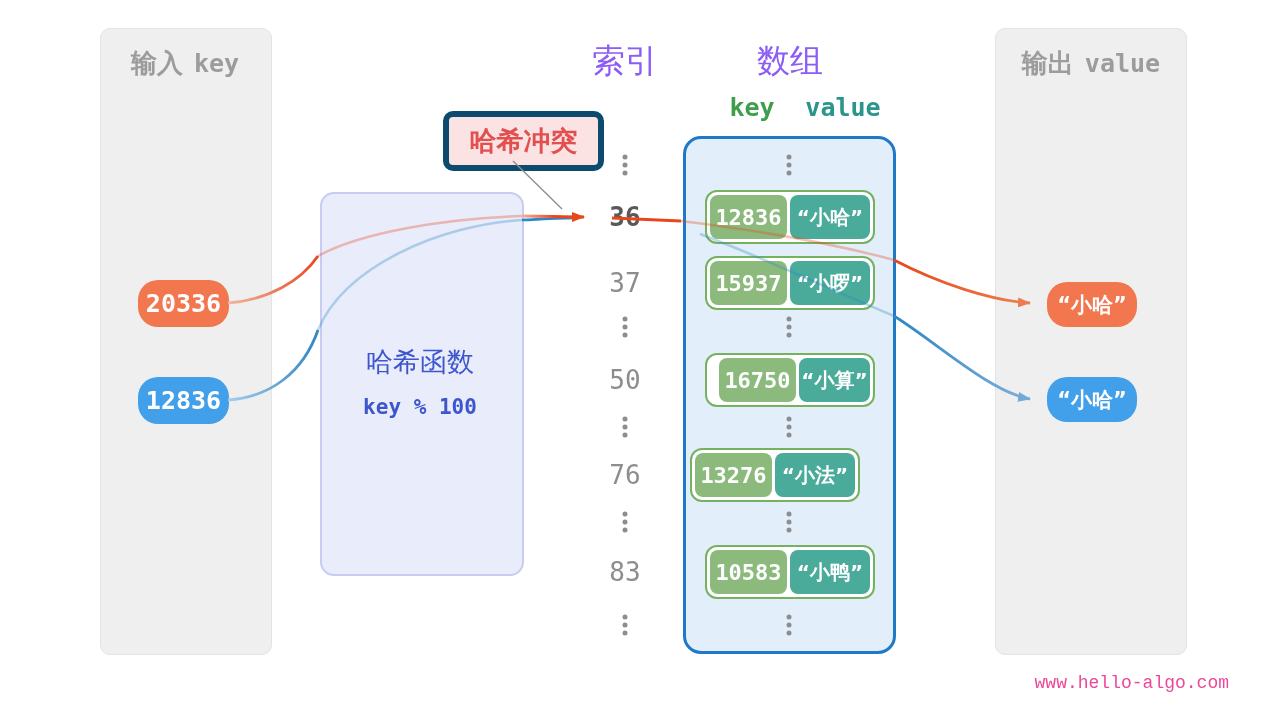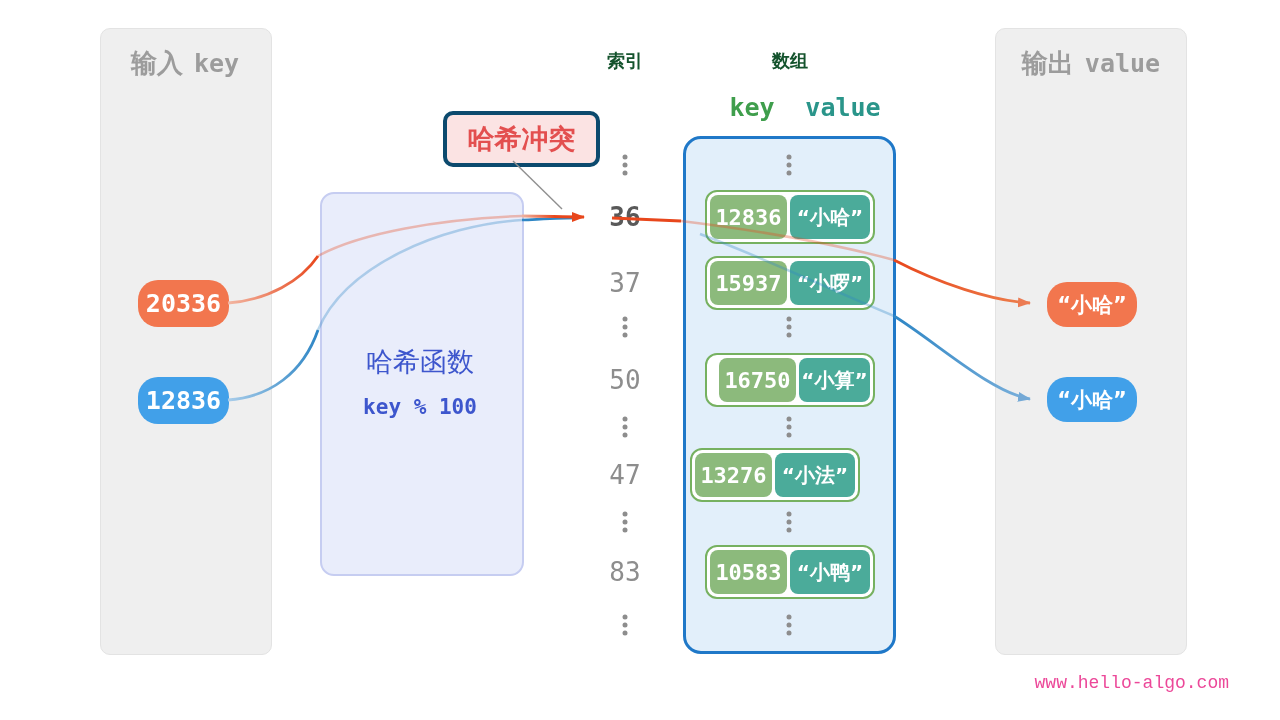--- a/index.html
+++ b/index.html
@@ -20,24 +20,24 @@
   .blue{background:#41a0e9;}
   
   .hashbox{position:absolute;left:320px;top:192px;width:200px;height:380px;border-radius:14px;
            background:#e9edfb;border:2px solid #c6cdf1;}
   .hash-title{position:absolute;left:420px;top:362px;transform:translate(-50%,-50%);
               color:#3d56cd;font-size:27px;font-weight:normal;white-space:nowrap;}
   .hash-formula{position:absolute;left:420px;top:407px;transform:translate(-50%,-50%);
                 color:#3d56cd;font-size:21px;font-weight:bold;font-family:"DejaVu Sans Mono",monospace;white-space:nowrap;}
   
   .collision{position:absolute;left:443px;top:111px;width:149px;height:48px;border-radius:10px;
-             background:#fbe3e3;border:4px solid #0c4a6e;display:flex;align-items:center;justify-content:center;
+             background:#fbe3e3;border:6px solid #0c4a6e;display:flex;align-items:center;justify-content:center;
              color:#e34f4f;font-size:27px;font-weight:bold;}
   
-  .col-header{position:absolute;transform:translate(-50%,-50%);color:#14532d;font-size:18px;font-weight:bold;white-space:nowrap;}
+  .col-header{position:absolute;transform:translate(-50%,-50%);color:#8b5cf6;font-size:33px;font-weight:normal;white-space:nowrap;}
   .kv-header{position:absolute;transform:translate(-50%,-50%);font-family:"DejaVu Sans Mono",monospace;
              font-size:25px;font-weight:bold;white-space:nowrap;}
   
   .array-box{position:absolute;left:683px;top:136px;width:213px;height:518px;border-radius:18px;
              background:#e2effa;border:3px solid #1f78c8;box-sizing:border-box;z-index:1;}
   
   .layer{position:absolute;left:0;top:0;width:1280px;height:720px;z-index:2;pointer-events:none;}
   .index-cell{position:absolute;transform:translate(-50%,-50%);font-family:"DejaVu Sans Mono",monospace;
               font-size:26px;color:#8d8d8d;white-space:nowrap;}
   .index-cell.hl{color:#595959;font-weight:bold;}
@@ -93,21 +93,21 @@
         <span class="dot"></span>
         <span class="dot"></span>
         <span class="dot"></span>
       </div>
       <div class="index-cell" style="left: 625px; top: 380px;">50</div>
       <div class="dots" style="left: 625px; top: 427px;">
         <span class="dot"></span>
         <span class="dot"></span>
         <span class="dot"></span>
       </div>
-      <div class="index-cell" style="left: 625px; top: 475px;">47</div>
+      <div class="index-cell" style="left: 625px; top: 475px;">76</div>
       <div class="dots" style="left: 625px; top: 522px;">
         <span class="dot"></span>
         <span class="dot"></span>
         <span class="dot"></span>
       </div>
       <div class="index-cell" style="left: 625px; top: 572px;">83</div>
       <div class="dots" style="left: 625px; top: 625px;">
         <span class="dot"></span>
         <span class="dot"></span>
         <span class="dot"></span>

